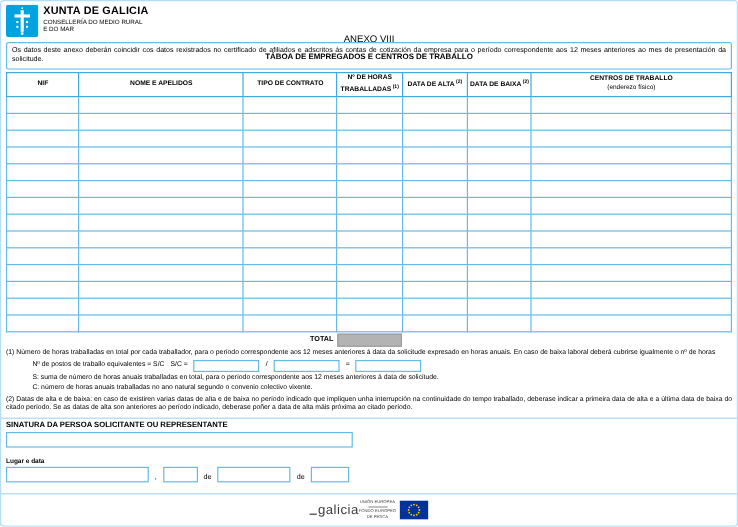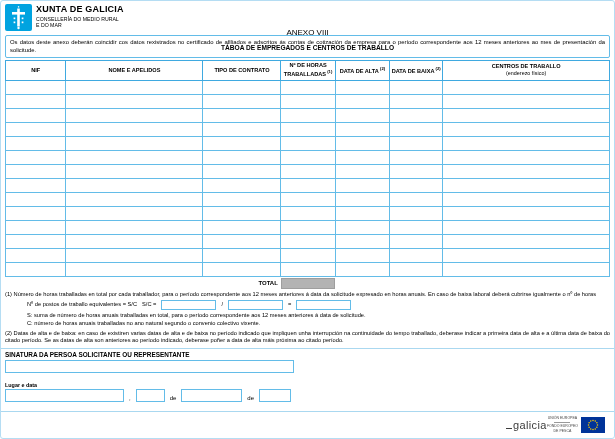--- a/index.html
+++ b/index.html
@@ -46,21 +46,21 @@
   .place-date-label { font-size:5.4px; font-weight:bold; margin-top:9px; }
   .place-date-row { display:flex; align-items:flex-end; gap:5px; margin-top:1px; font-size:6px; }
   .pd-box { height:13px; border:1px solid #63bce8; background:#fff; flex:none; }
   .pd-place { width:119px; }
   .pd-day { width:29px; }
   .pd-month { width:61px; }
   .pd-year { width:32px; }
   .pd-sep { padding-bottom:1px; }
 
   
-  .footer { margin-top:auto; border-top:1px solid #aad8f0; height:27px; flex:none; display:flex; align-items:center; justify-content:flex-end; padding:0 9px; }
+  .footer { margin-top:auto; border-top:1px solid #aad8f0; height:27px; flex:none; display:flex; align-items:center; justify-content:center; padding:0 9px; }
   .brand { font-size:11px; color:#3c3c3c; letter-spacing:0.4px; display:flex; align-items:flex-end; }
   .brand .brand-mark { display:inline-block; width:6px; height:1px; background:#3c3c3c; margin:0 1px 2px 0; }
   .eu-block { display:flex; align-items:center; gap:3px; }
   .eu-text { font-size:3.5px; line-height:1.5; text-align:center; color:#444; }
   .eu-divider { width:16px; height:1px; background:#999; margin:1px auto; }
 </style>
 </head>
 <body>
 
 <div class="page">

